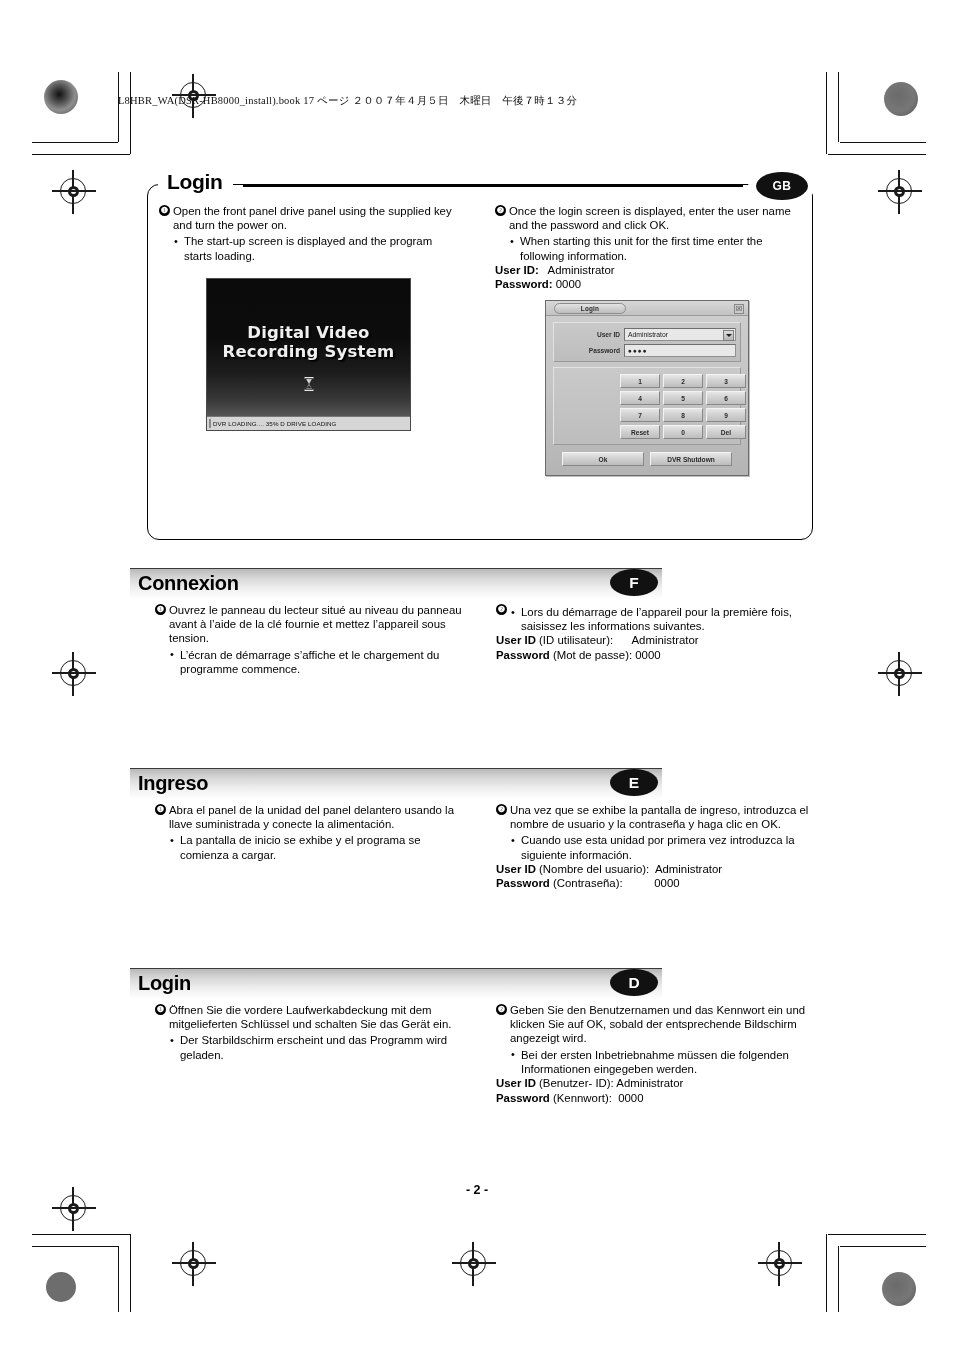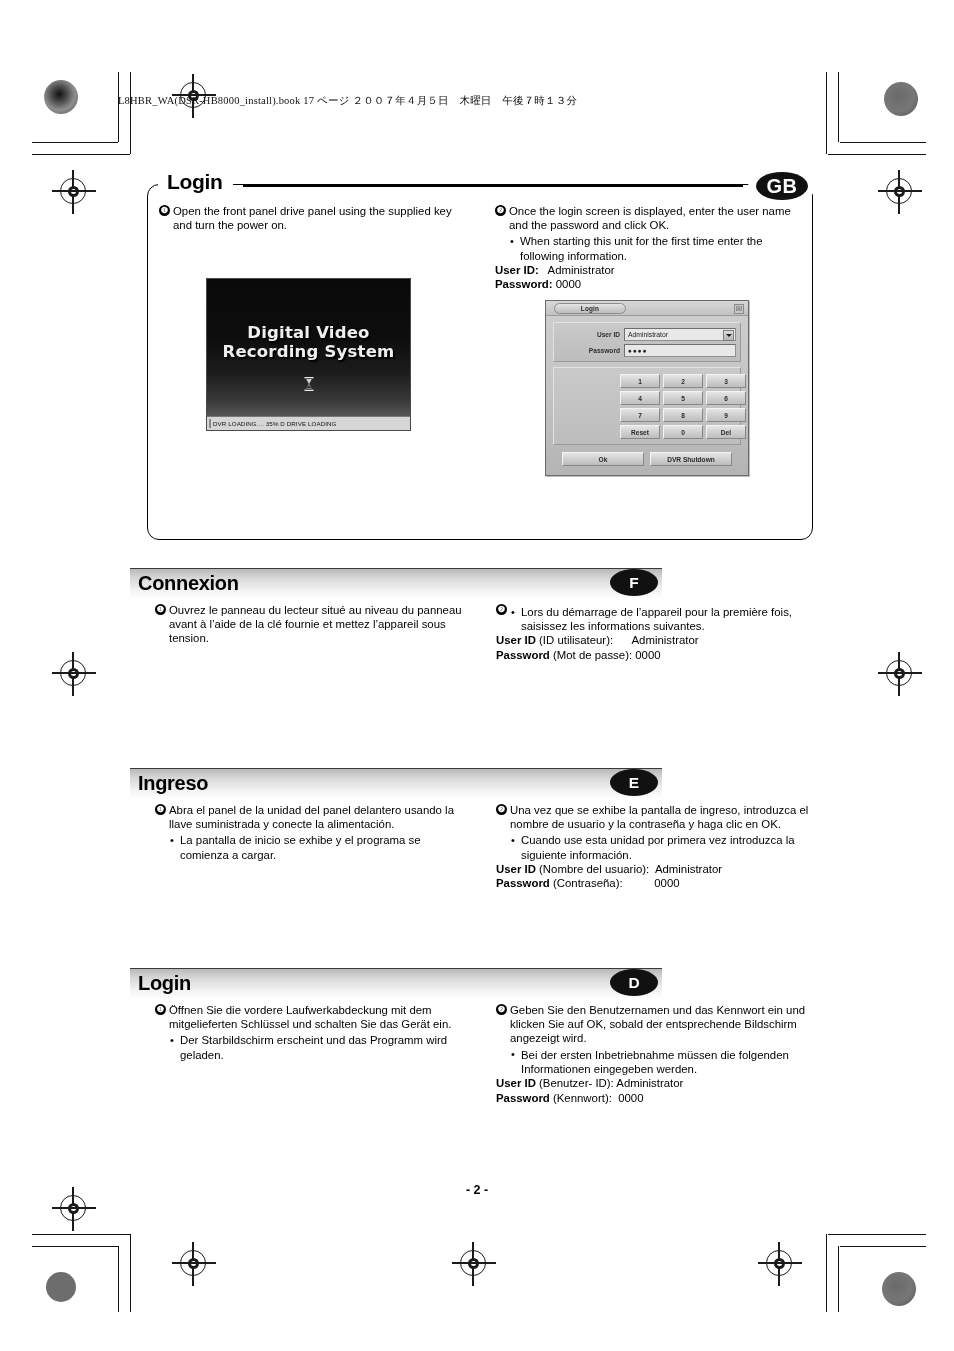--- a/index.html
+++ b/index.html
@@ -89,21 +89,21 @@
     background: #000;
     z-index: 3;
   }
   .gb-badge {
     position: absolute;
     left: 756px; top: 172px;
     width: 52px; height: 28px;
     background: #111;
     border-radius: 50%;
     color: #fff;
-    font-size: 20px;
+    font-size: 12px;
     font-weight: bold;
     letter-spacing: 0.4px;
     display: flex; align-items: center; justify-content: center;
     z-index: 5;
   }
   .gb-badge-mask {
     position: absolute;
     left: 748px; top: 168px;
     width: 68px; height: 36px;
     background: #fff;
@@ -451,20 +451,21 @@
   <div class="gb-rule"></div>
   <div class="gb-title">Login</div>
   <div class="gb-badge-mask"></div>
   <div class="gb-badge">GB</div>
 
   <div class="col" style="left:159px; top:204px; width:302px;">
     <div class="step">
       <span class="num">❶</span>
       <span>Open the front panel drive panel using the supplied key and turn the power on.</span>
     </div>
+    <div class="sub">The start-up screen is displayed and the program starts loading.</div>
   </div>
 
   <div class="col" style="left:495px; top:204px; width:305px;">
     <div class="step">
       <span class="num">❷</span>
       <span>Once the login screen is displayed, enter the user name and the password and click OK.</span>
     </div>
     <div class="sub">When starting this unit for the first time enter the following information.</div>
     <div class="kv"><b>User ID:</b><span>   Administrator</span></div>
     <div class="kv"><b>Password:</b><span> 0000</span></div>
@@ -536,20 +537,21 @@
 
   <div class="lang-head" style="top:568px;">
     <div class="lh-title">Connexion</div>
     <div class="lang-badge">F</div>
   </div>
   <div class="col" style="left:155px; top:603px; width:310px;">
     <div class="step">
       <span class="num">❶</span>
       <span>Ouvrez le panneau du lecteur situé au niveau du panneau avant à l’aide de la clé fournie et mettez l’appareil sous tension.</span>
     </div>
+    <div class="sub">L’écran de démarrage s’affiche et le chargement du programme commence.</div>
   </div>
   <div class="col" style="left:496px; top:603px; width:315px;">
     <div class="step">
       <span class="num">❷</span>
     </div>
     <div class="sub">Lors du démarrage de l’appareil pour la première fois, saisissez les informations suivantes.</div>
     <div class="kv"><b>User ID</b><span> (ID utilisateur):      Administrator</span></div>
     <div class="kv"><b>Password</b><span> (Mot de passe): 0000</span></div>
   </div>
 

